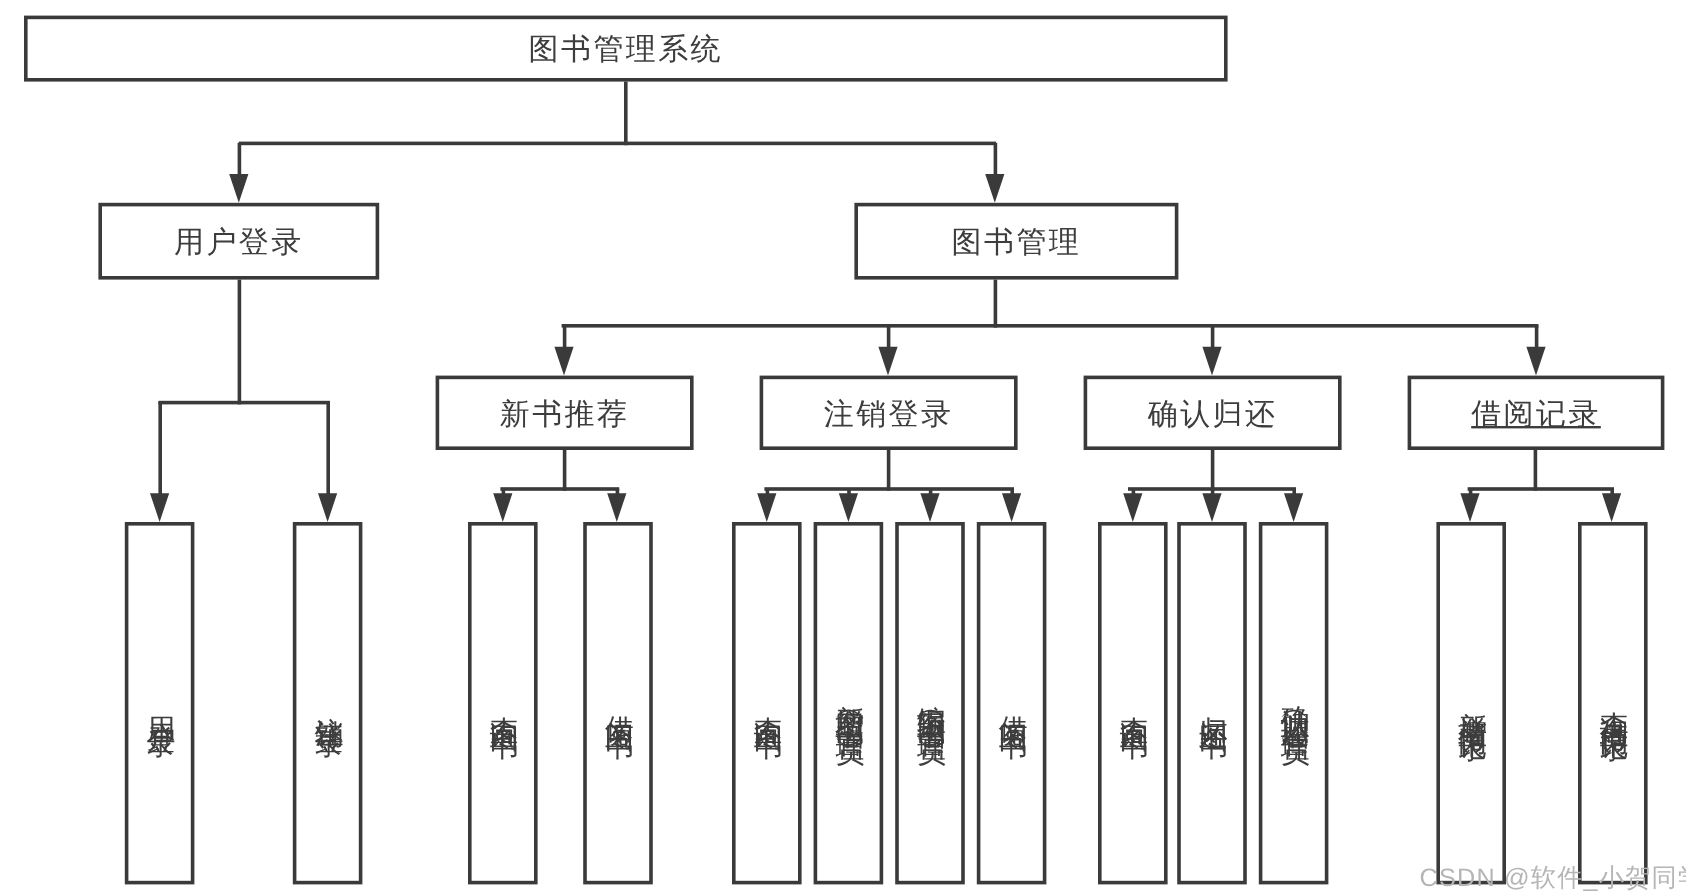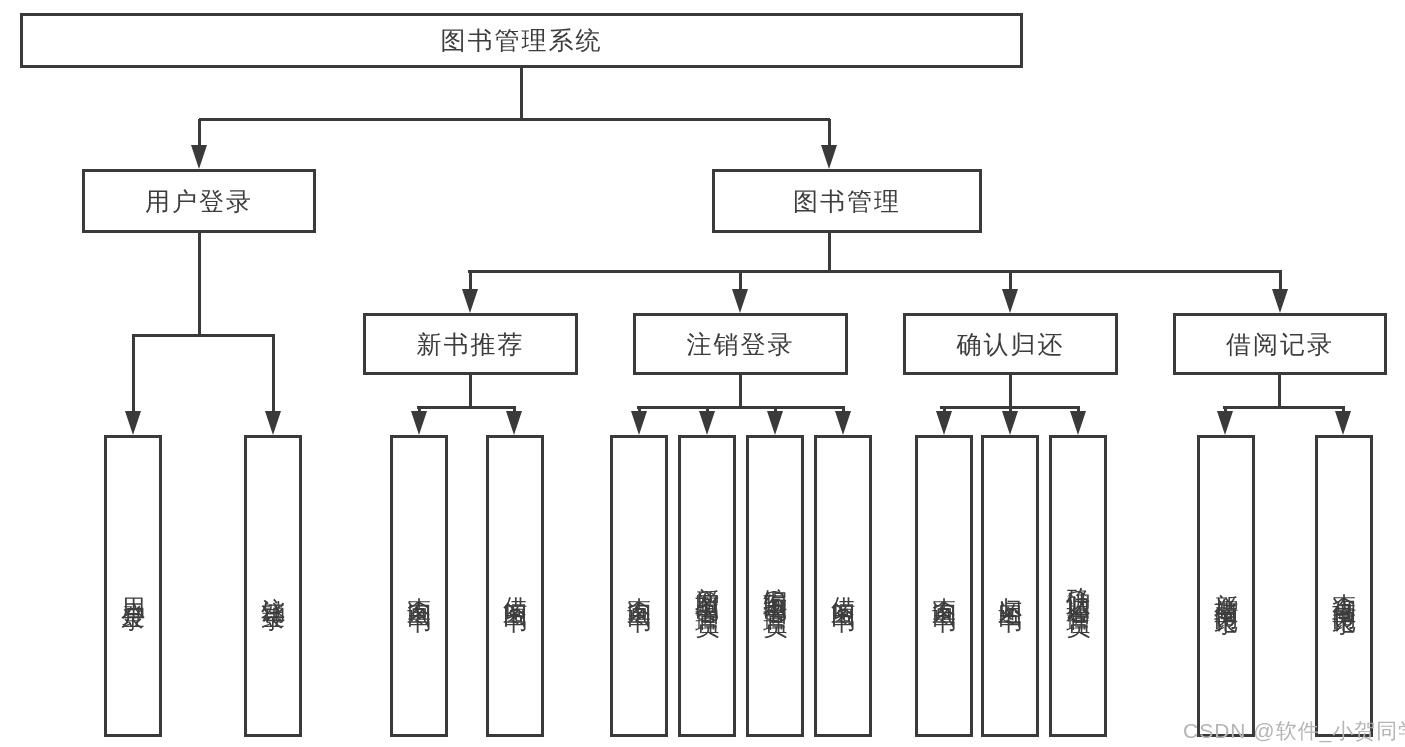--- a/index.html
+++ b/index.html
@@ -93,21 +93,21 @@
 
   <div class="hbox" style="left:363px;top:313px;width:215px;height:62px;">
     <span>新书推荐</span>
   </div>
   <div class="hbox" style="left:633px;top:313px;width:215px;height:62px;">
     <span>注销登录</span>
   </div>
   <div class="hbox" style="left:903px;top:313px;width:215px;height:62px;">
     <span>确认归还</span>
   </div>
-  <div class="hbox" style="left:1173px;top:313px;width:214px;height:62px;">
+  <div class="hbox" style="left:1173px;top:313px;width:214px;height:62px;text-decoration:underline;">
     <span>借阅记录</span>
   </div>
 
   <div class="vline" style="left:469px;top:375px;height:34px;"></div>
   <div class="hline" style="left:417px;top:406px;width:99px;"></div>
   <div class="arrow" style="left:411px;top:407px;height:28px;"></div>
   <div class="arrow" style="left:506px;top:407px;height:28px;"></div>
 
   <div class="vline" style="left:739px;top:375px;height:34px;"></div>
   <div class="hline" style="left:637px;top:406px;width:208px;"></div>

